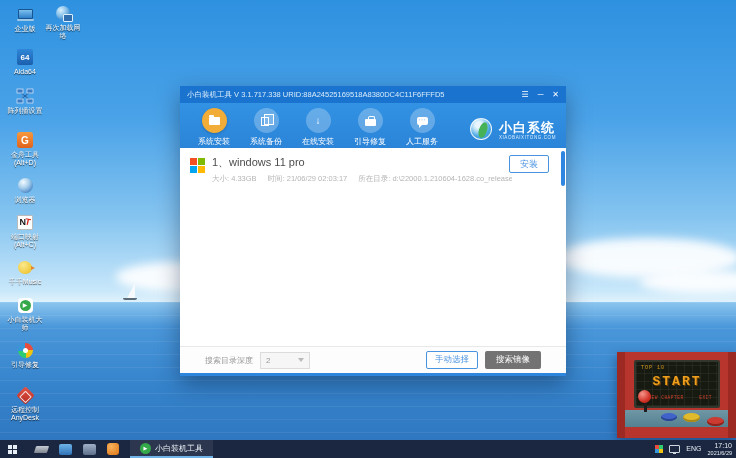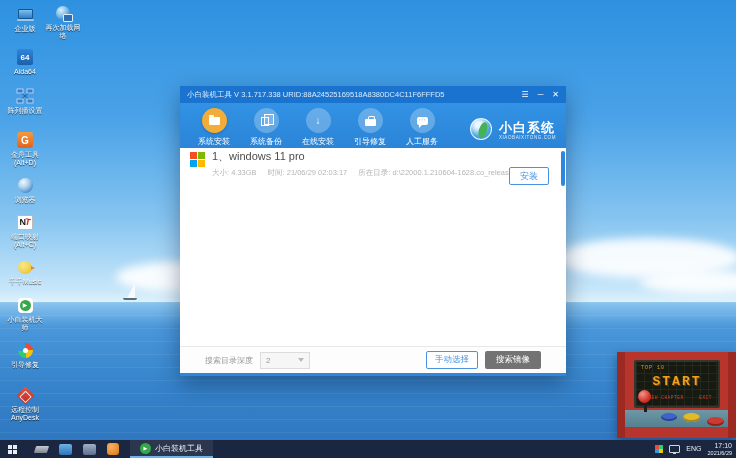--- a/index.html
+++ b/index.html
@@ -70,26 +70,26 @@
   .blogo{width:22px;height:22px;border-radius:50%;border:1px solid rgba(255,255,255,.85);
          background:radial-gradient(circle at 38% 30%,#eaf6ff 0 16%,#bfe2f6 30%,#49a7e3 60%,#2f8fd2 100%);
          position:relative;overflow:hidden;}
   .blogo::after{content:"";position:absolute;left:8px;top:3px;width:8px;height:16px;background:#46b257;
          border-radius:60% 50% 55% 50%;transform:rotate(16deg);}
   .btext{display:flex;flex-direction:column;line-height:1;}
   .bname{font-size:13px;font-weight:bold;color:#fff;letter-spacing:1px;}
   .bdomain{font-size:4.5px;color:#d8ecfb;letter-spacing:.6px;margin-top:2px;}
 
   .content{position:relative;height:198px;background:#fff;}
-  .rowitem{position:relative;padding:1px 10px 0 10px;display:flex;gap:7px;}
+  .rowitem{position:relative;padding:7px 10px 0 10px;display:flex;gap:7px;}
   .winlogo{display:grid;grid-template-columns:7px 7px;grid-template-rows:7px 7px;gap:1px;margin-top:3px;}
   .winlogo i{display:block;}
   .rtitle{font-size:11px;color:#4c4c4c;}
   .rdetails{margin-top:4px;display:flex;gap:11px;font-size:7.5px;color:#b5b5b5;white-space:nowrap;max-width:300px;overflow:hidden;}
-  .install-btn{position:absolute;right:17px;top:19px;width:40px;height:18px;border:1px solid #4a93e0;border-radius:2px;
+  .install-btn{position:absolute;right:17px;top:7px;width:40px;height:18px;border:1px solid #4a93e0;border-radius:2px;
                background:#fff;color:#4a93e0;font-size:9px;display:flex;align-items:center;justify-content:center;cursor:pointer;}
   .scrollthumb{position:absolute;right:1px;top:3px;width:4px;height:35px;background:#2e86e0;border-radius:2px;cursor:pointer;}
 
   .wfooter{position:absolute;left:0;right:0;bottom:3px;height:27px;border-top:1px solid #e8e8e8;background:#fdfdfd;
            display:flex;align-items:center;padding:0 25px;gap:7px;}
   .depth-label{font-size:8px;color:#9a9a9a;}
   .depth-select{width:50px;height:17px;border:1px solid #dcdcdc;background:#f6f6f6;color:#999;font-size:8px;
                 display:flex;align-items:center;justify-content:space-between;padding:0 5px;cursor:pointer;}
   .caret{width:0;height:0;border-left:3px solid transparent;border-right:3px solid transparent;border-top:4px solid #b9b9b9;}
   .fspacer{flex:1;}

